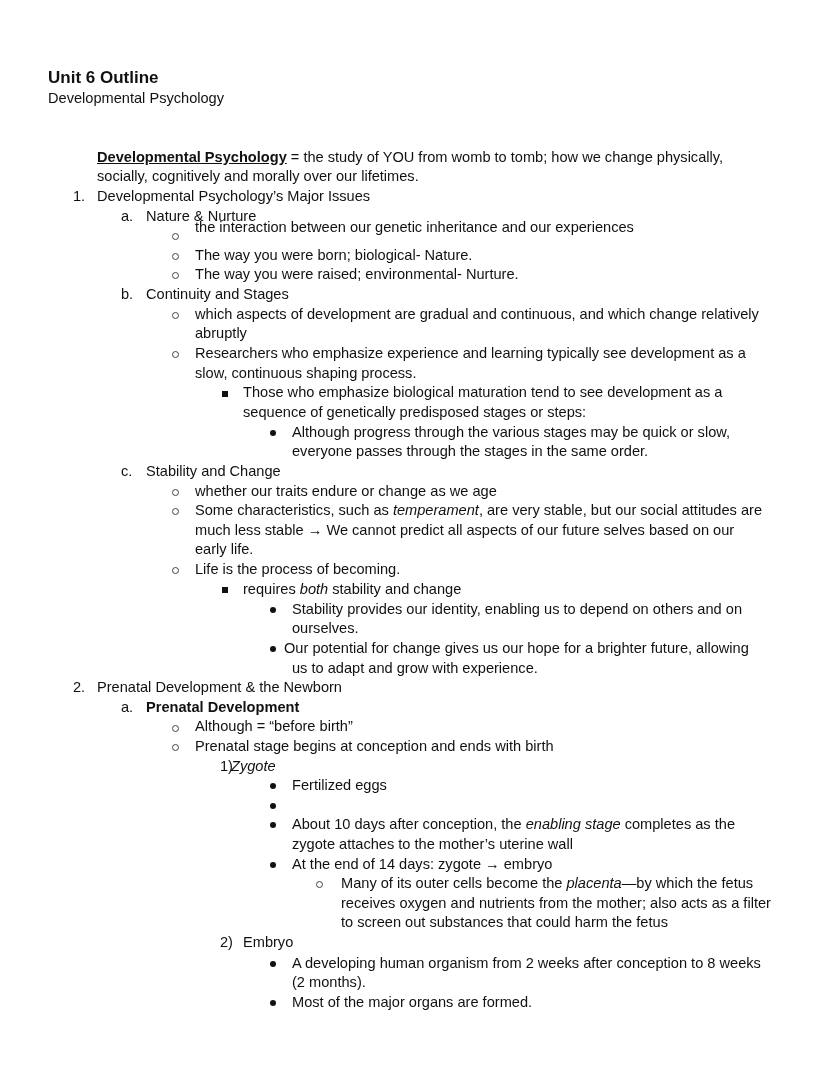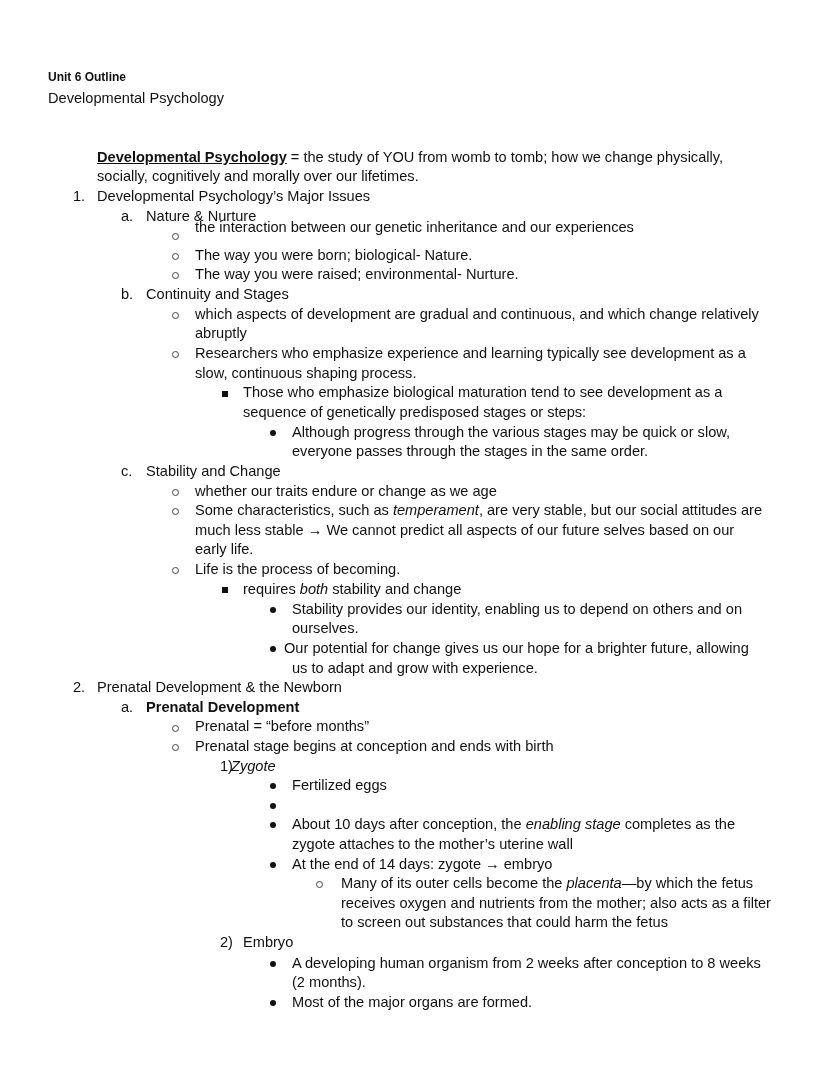--- a/index.html
+++ b/index.html
@@ -4,21 +4,21 @@
 <style>
   html, body { margin: 0; padding: 0; background: #ffffff; }
   body {
     width: 828px; height: 1071px; overflow: hidden; position: relative;
     font-family: "Liberation Sans", sans-serif; color: #111111;
     font-size: 14.6px;
   }
   .page { position: absolute; left: 0; top: 0; width: 828px; height: 1071px; }
   .line { position: absolute; white-space: nowrap; line-height: 19.6px; }
   .bold { font-weight: bold; }
-  .title { font-size: 12px; font-weight: bold; }
+  .title { font-size: 17px; font-weight: bold; }
   .hl { background: #fce5cd; }
   .u { text-decoration: underline; font-weight: bold; }
   .marker { position: absolute; white-space: nowrap; line-height: 19.6px; }
   .circle { display: inline-block; width: 5px; height: 5px; border: 1px solid #444; border-radius: 50%; position: absolute; }
   .square { display: inline-block; width: 6px; height: 6px; background: #111; position: absolute; }
   .disc { display: inline-block; width: 6px; height: 6px; background: #111; border-radius: 50%; position: absolute; }
   i { font-style: italic; }
 </style>
 </head>
 <body>
@@ -95,21 +95,21 @@
   <div class="line" style="left:284px; top:639px;">Our potential for change gives us our hope for a brighter future, allowing</div>
   <div class="line" style="left:292px; top:659px;">us to adapt and grow with experience.</div>
 
   <div class="marker" style="left:73px; top:678px;">2.</div>
   <div class="line" style="left:97px; top:678px;">Prenatal Development &amp; the Newborn</div>
 
   <div class="marker" style="left:121px; top:698px;">a.</div>
   <div class="line bold" style="left:146px; top:698px;">Prenatal Development</div>
 
   <span class="circle" style="left:172px; top:725px;"></span>
-  <div class="line" style="left:195px; top:717px;">Prenatal = “before months”</div>
+  <div class="line" style="left:195px; top:717px;">Although = “before birth”</div>
   <span class="circle" style="left:172px; top:744px;"></span>
   <div class="line" style="left:195px; top:737px;">Prenatal stage begins at conception and ends with birth</div>
 
   <div class="marker" style="left:220px; top:757px;">1)</div>
   <div class="line" style="left:231px; top:757px;font-style:italic;">Zygote</div>
 
   <span class="disc" style="left:270px; top:783px;"></span>
   <div class="line" style="left:292px; top:776px;">Fertilized eggs</div>
   <span class="disc" style="left:270px; top:803px;"></span>
 

